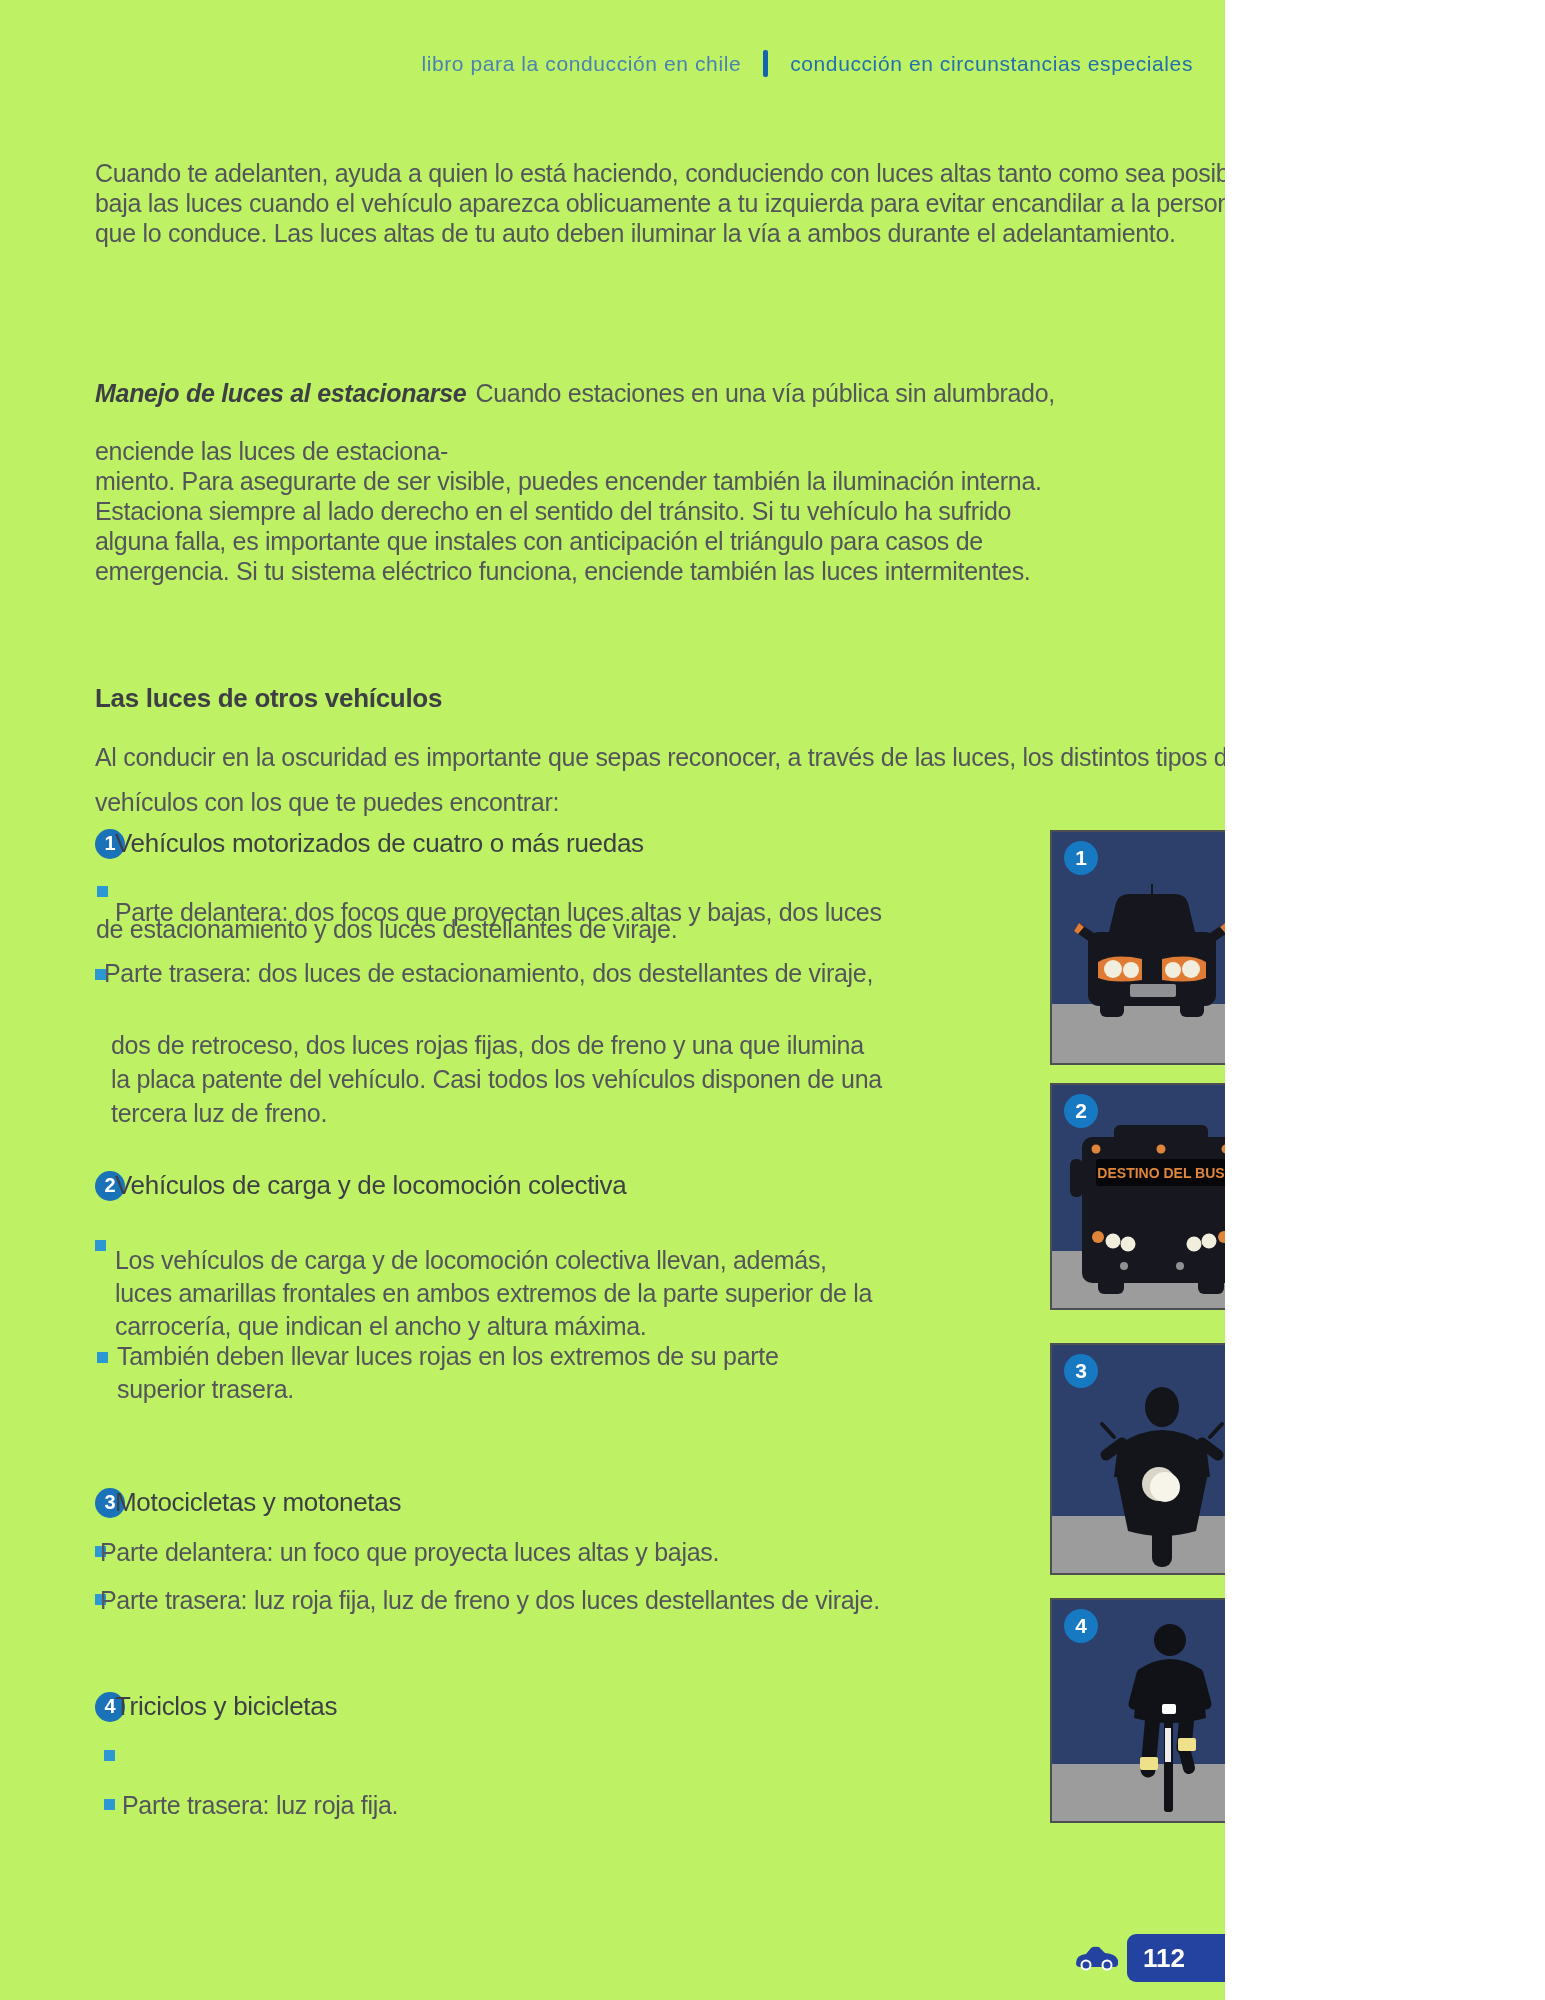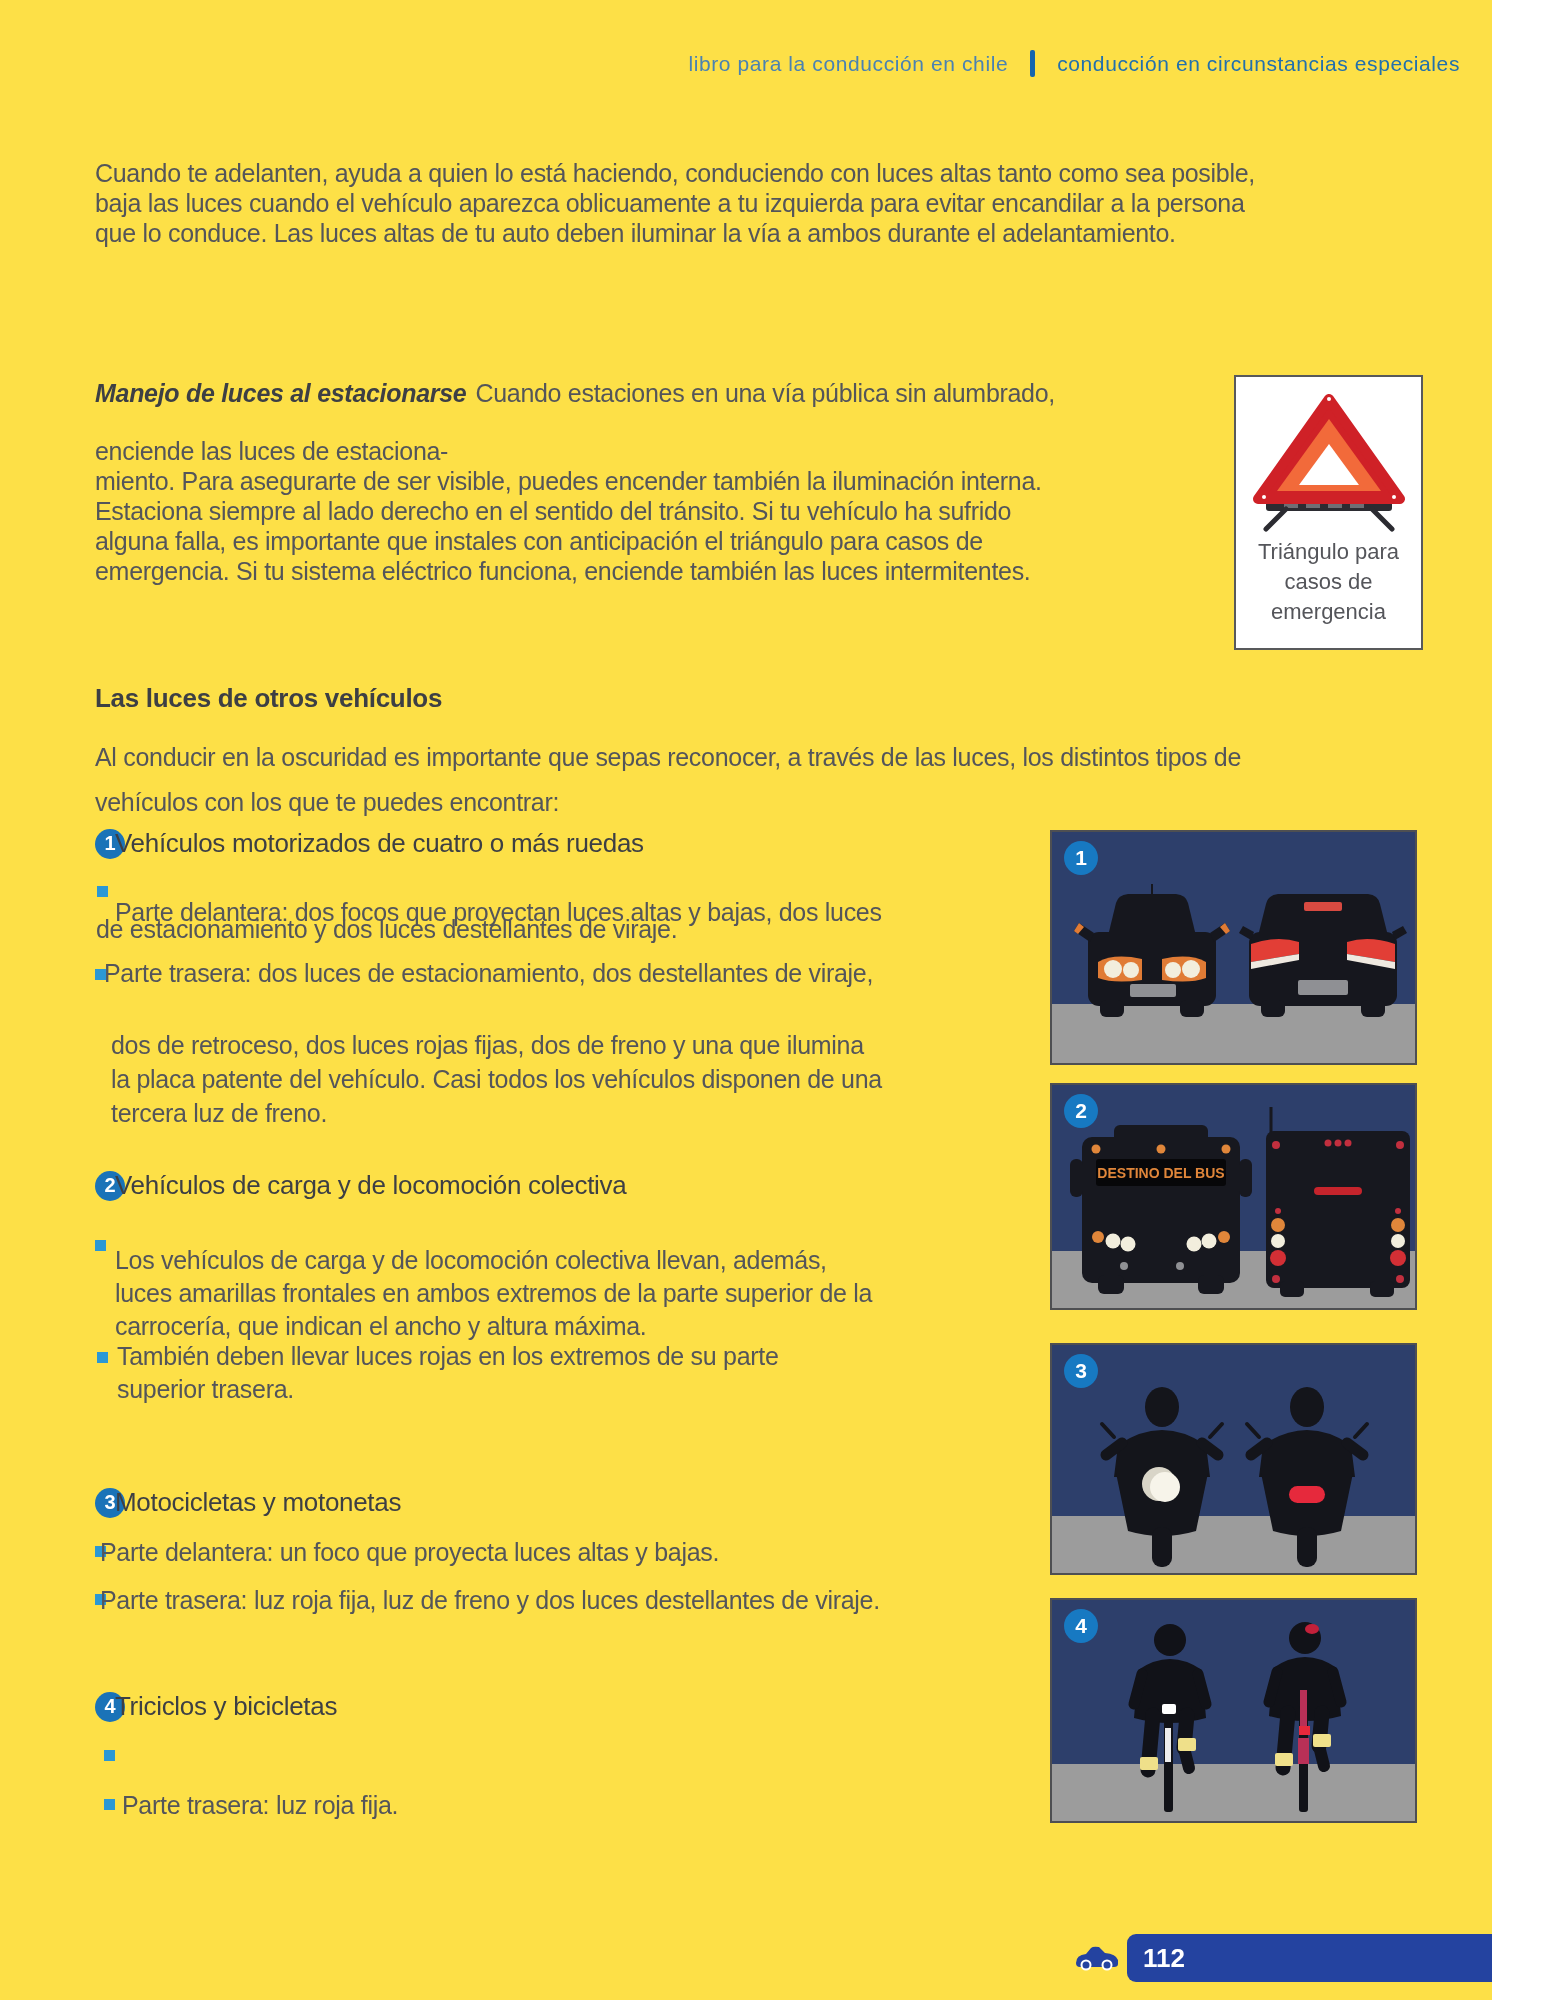--- a/index.html
+++ b/index.html
@@ -1,16 +1,16 @@
 <!DOCTYPE html>
 <html><head>
 <meta charset="utf-8">
 <style>
   html,body{margin:0;padding:0;background:#ffffff;}
-  .page{position:relative;width:1492px;height:2000px;background:#fde047;overflow:hidden;
+  .page{position:relative;width:1225px;height:2000px;background:#bef264;overflow:hidden;
         font-family:"Liberation Sans",sans-serif;color:#54555a;}
   .abs{position:absolute;}
   .ml{white-space:pre-line;}
   .body-text{font-size:25px;line-height:30px;letter-spacing:-0.3px;}
   .b{font-weight:bold;color:#3d3f44;font-style:italic;}
   
   .header{position:absolute;top:50px;right:32px;display:flex;align-items:center;gap:22px;
           font-size:21px;letter-spacing:0.6px;}
   .hdr-left{color:#4a82b2;}
   .hdr-right{color:#2270ad;}

